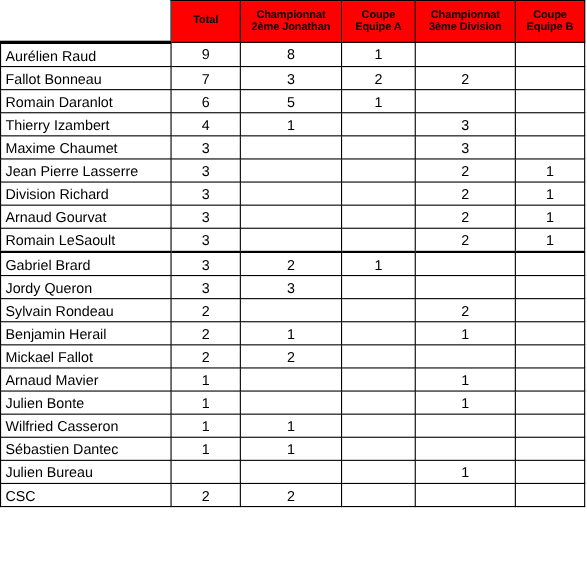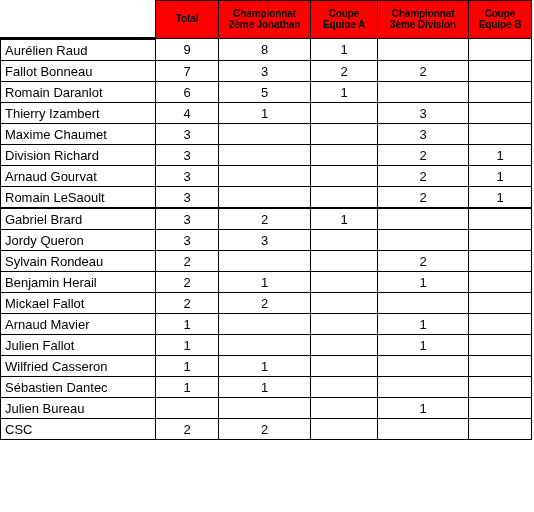--- a/index.html
+++ b/index.html
@@ -176,20 +176,28 @@
       </tr>
       <tr>
         <td class="name">Maxime Chaumet</td>
         <td class="num">3</td>
         <td class="num"></td>
         <td class="num"></td>
         <td class="num">3</td>
         <td class="num"></td>
       </tr>
       <tr>
+        <td class="name">Jean Pierre Lasserre</td>
+        <td class="num">3</td>
+        <td class="num"></td>
+        <td class="num"></td>
+        <td class="num">2</td>
+        <td class="num">1</td>
+      </tr>
+      <tr>
         <td class="name">Division Richard</td>
         <td class="num">3</td>
         <td class="num"></td>
         <td class="num"></td>
         <td class="num">2</td>
         <td class="num">1</td>
       </tr>
       <tr>
         <td class="name">Arnaud Gourvat</td>
         <td class="num">3</td>
@@ -248,21 +256,21 @@
       </tr>
       <tr>
         <td class="name">Arnaud Mavier</td>
         <td class="num">1</td>
         <td class="num"></td>
         <td class="num"></td>
         <td class="num">1</td>
         <td class="num"></td>
       </tr>
       <tr>
-        <td class="name">Julien Fallot</td>
+        <td class="name">Julien Bonte</td>
         <td class="num">1</td>
         <td class="num"></td>
         <td class="num"></td>
         <td class="num">1</td>
         <td class="num"></td>
       </tr>
       <tr>
         <td class="name">Wilfried Casseron</td>
         <td class="num">1</td>
         <td class="num">1</td>

